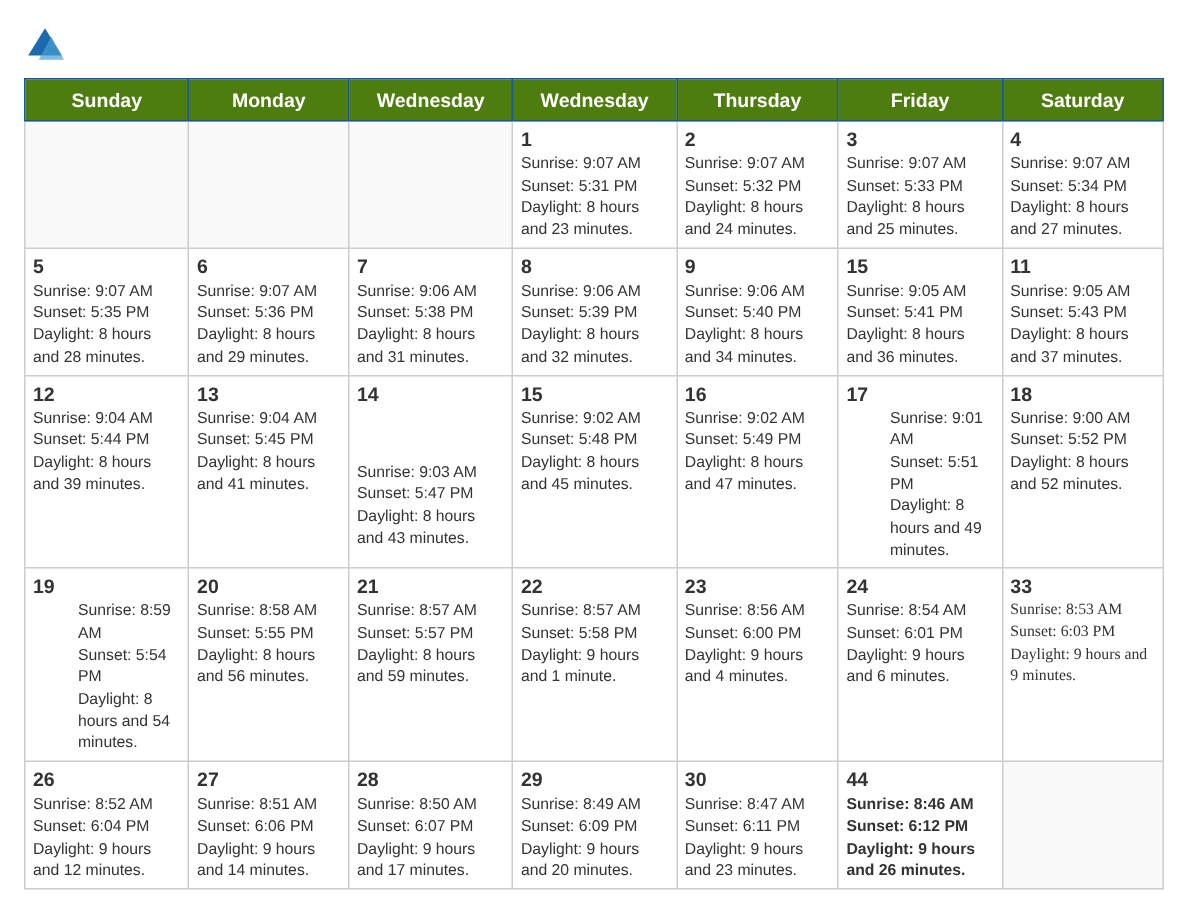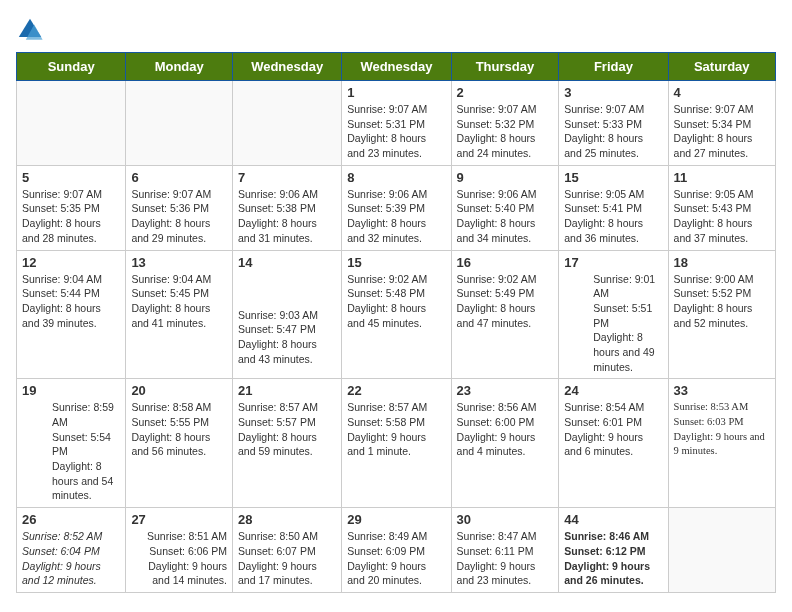--- a/index.html
+++ b/index.html
@@ -286,27 +286,27 @@
           <td>
             <span class="day-num">33</span>
             <div class="day-info" style="white-space: pre-line; font-family: Liberation Serif, serif;">Sunrise: 8:53 AM
 Sunset: 6:03 PM
 Daylight: 9 hours and 9 minutes.</div>
           </td>
         </tr>
         <tr>
           <td>
             <span class="day-num">26</span>
-            <div class="day-info" style="white-space: pre-line; font-style: italic;">Sunrise: 8:52 AM
+            <div class="day-info" style="white-space: pre-line;">Sunrise: 8:52 AM
 Sunset: 6:04 PM
 Daylight: 9 hours and 12 minutes.</div>
           </td>
           <td>
             <span class="day-num">27</span>
-            <div class="day-info" style="white-space: pre-line; text-align: right;">Sunrise: 8:51 AM
+            <div class="day-info" style="white-space: pre-line;">Sunrise: 8:51 AM
 Sunset: 6:06 PM
 Daylight: 9 hours and 14 minutes.</div>
           </td>
           <td>
             <span class="day-num">28</span>
             <div class="day-info" style="white-space: pre-line;">Sunrise: 8:50 AM
 Sunset: 6:07 PM
 Daylight: 9 hours and 17 minutes.</div>
           </td>
           <td>

